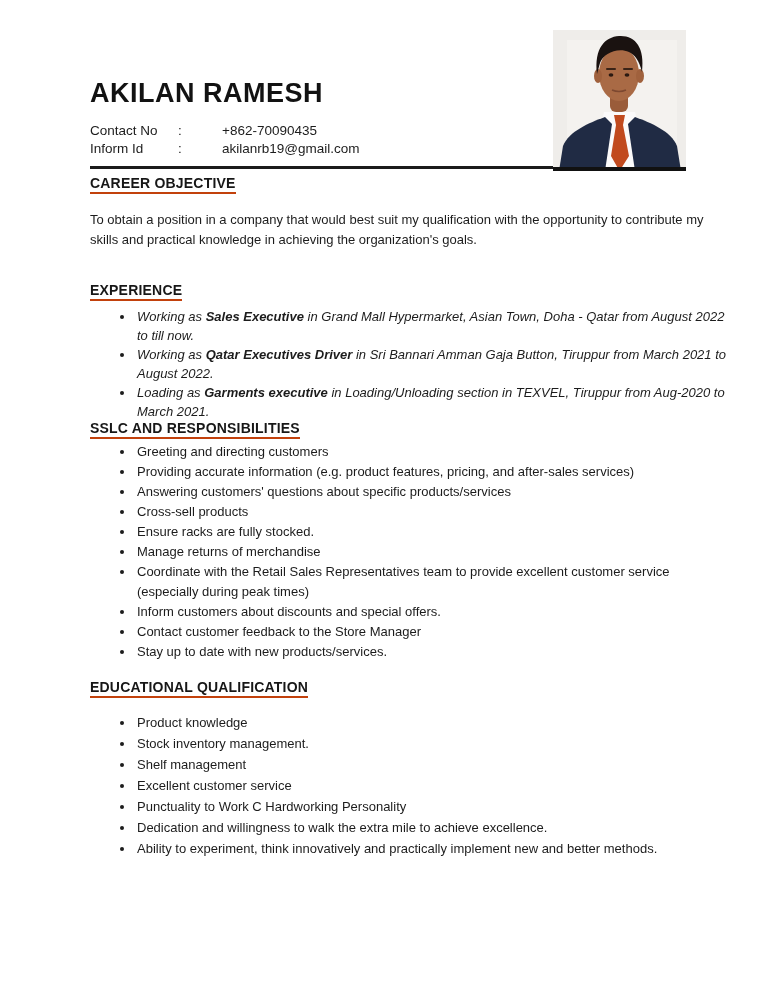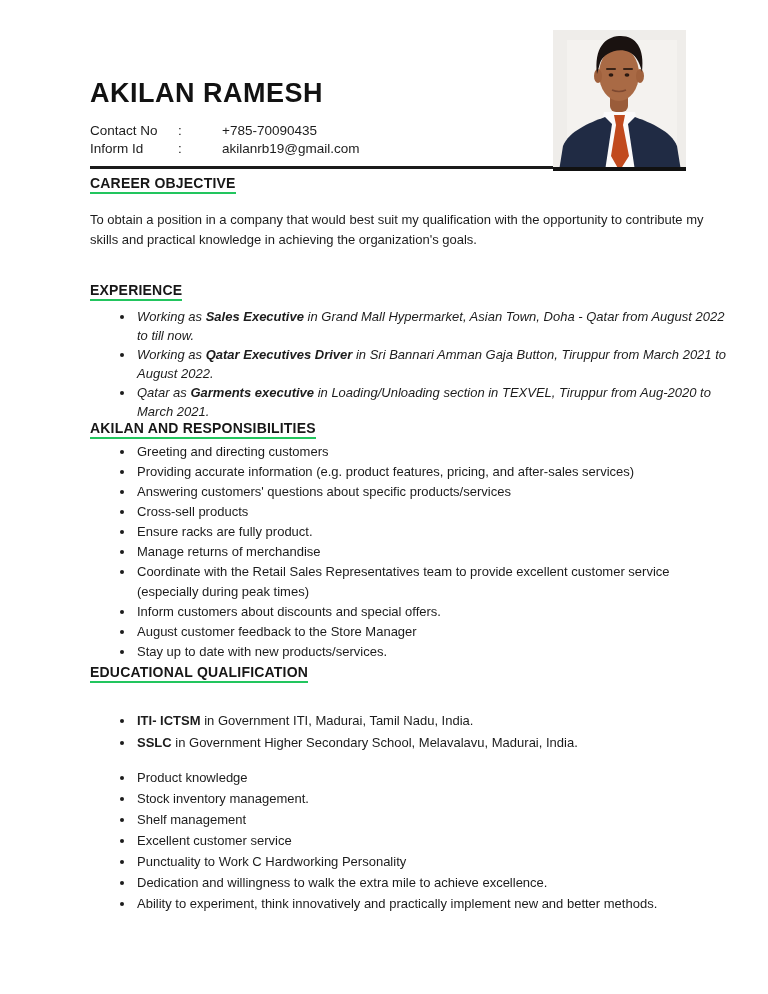--- a/index.html
+++ b/index.html
@@ -26,38 +26,38 @@
   .rule {
     height:3px; background:#1b1b1b;
     margin-top:9px; margin-right:44px;
   }
   h2 {
     margin:0; font-size:14px; line-height:15px;
     font-weight:700; color:#171717; letter-spacing:.2px;
   }
   h2 .u {
     display:inline-block;
-    border-bottom:2px solid #22c55e;
+    border-bottom:2px solid #c2410c;
     padding-bottom:1px;
   }
   .s-objective h2 { margin-top:7px; }
   .objective-text {
     margin:16px 0 4px 0;
     font-size:13px; line-height:19.5px;
   }
   ul {
     margin:0; padding-left:45px;
     font-size:13px; list-style:disc;
   }
   li { padding-left:2px; }
   .s-experience h2 { margin-top:34px; }
   .exp-list  { margin-top:6px;  line-height:19px;font-style:italic; }
   .s-roles h2 { margin-top:0; }
   .roles-list { margin-top:3px;  line-height:20px; }
-  .s-education h2 { margin-top:3px;text-decoration:underline; }
+  .s-education h2 { margin-top:18px;text-decoration:underline; }
   .edu-list   { margin-top:27px; line-height:21.5px; }
   .s-skills h2 { margin-top:12px; }
   .skills-list{ margin-top:14px; line-height:21px; }
   b { font-weight:700; }
   .photo {
     position:absolute; top:30px; left:553px;
     width:133px; height:141px;
     background:#efedea;
   }
   .photo svg { display:block; }
@@ -66,21 +66,21 @@
 <body>
 
 <div class="page">
 
   <h1 class="name">AKILAN RAMESH</h1>
 
   <div class="contact">
     <div class="contact-row">
       <span class="contact-label">Contact No</span>
       <span class="contact-colon">:</span>
-      <span class="contact-value">+785-70090435</span>
+      <span class="contact-value">+862-70090435</span>
     </div>
     <div class="contact-row">
       <span class="contact-label">Inform Id</span>
       <span class="contact-colon">:</span>
       <span class="contact-value">akilanrb19@gmail.com</span>
     </div>
   </div>
 
   <div class="photo" title="passport-style portrait of candidate in navy suit, white shirt and orange tie">
     <svg width="133" height="141" viewBox="0 0 133 141" xmlns="http://www.w3.org/2000/svg">
@@ -119,46 +119,42 @@
   <section class="s-objective">
     <h2><span class="u">CAREER OBJECTIVE</span></h2>
     <p class="objective-text">To obtain a position in a company that would best suit my qualification with the opportunity to contribute my skills and practical knowledge in achieving the organization's goals.</p>
   </section>
 
   <section class="s-experience">
     <h2><span class="u">EXPERIENCE</span></h2>
     <ul class="exp-list">
       <li><span>Working as </span><b>Sales Executive</b><span> in Grand Mall Hypermarket, Asian Town, Doha - Qatar from August 2022 to till now.</span></li>
       <li><span>Working as </span><b>Qatar Executives Driver</b><span> in Sri Bannari Amman Gaja Button, Tiruppur from March 2021 to August 2022.</span></li>
-      <li><span>Qatar as </span><b>Garments executive</b><span> in Loading/Unloading section in TEXVEL, Tiruppur from Aug-2020 to March 2021.</span></li>
+      <li><span>Loading as </span><b>Garments executive</b><span> in Loading/Unloading section in TEXVEL, Tiruppur from Aug-2020 to March 2021.</span></li>
     </ul>
   </section>
 
   <section class="s-roles">
-    <h2><span class="u">AKILAN AND RESPONSIBILITIES</span></h2>
+    <h2><span class="u">SSLC AND RESPONSIBILITIES</span></h2>
     <ul class="roles-list">
       <li>Greeting and directing customers</li>
       <li>Providing accurate information (e.g. product features, pricing, and after-sales services)</li>
       <li>Answering customers' questions about specific products/services</li>
       <li>Cross-sell products</li>
-      <li>Ensure racks are fully product.</li>
+      <li>Ensure racks are fully stocked.</li>
       <li>Manage returns of merchandise</li>
       <li>Coordinate with the Retail Sales Representatives team to provide excellent customer service (especially during peak times)</li>
       <li>Inform customers about discounts and special offers.</li>
-      <li>August customer feedback to the Store Manager</li>
+      <li>Contact customer feedback to the Store Manager</li>
       <li>Stay up to date with new products/services.</li>
     </ul>
   </section>
 
   <section class="s-education">
     <h2><span class="u">EDUCATIONAL QUALIFICATION</span></h2>
-    <ul class="edu-list">
-      <li><b>ITI- ICTSM</b><span> in Government ITI, Madurai, Tamil Nadu, India.</span></li>
-      <li><b>SSLC</b><span> in Government Higher Secondary School, Melavalavu, Madurai, India.</span></li>
-    </ul>
   </section>
 
   <section class="s-skills">
     <ul class="skills-list">
       <li>Product knowledge</li>
       <li>Stock inventory management.</li>
       <li>Shelf management</li>
       <li>Excellent customer service</li>
       <li>Punctuality to Work C Hardworking Personality</li>
       <li>Dedication and willingness to walk the extra mile to achieve excellence.</li>

